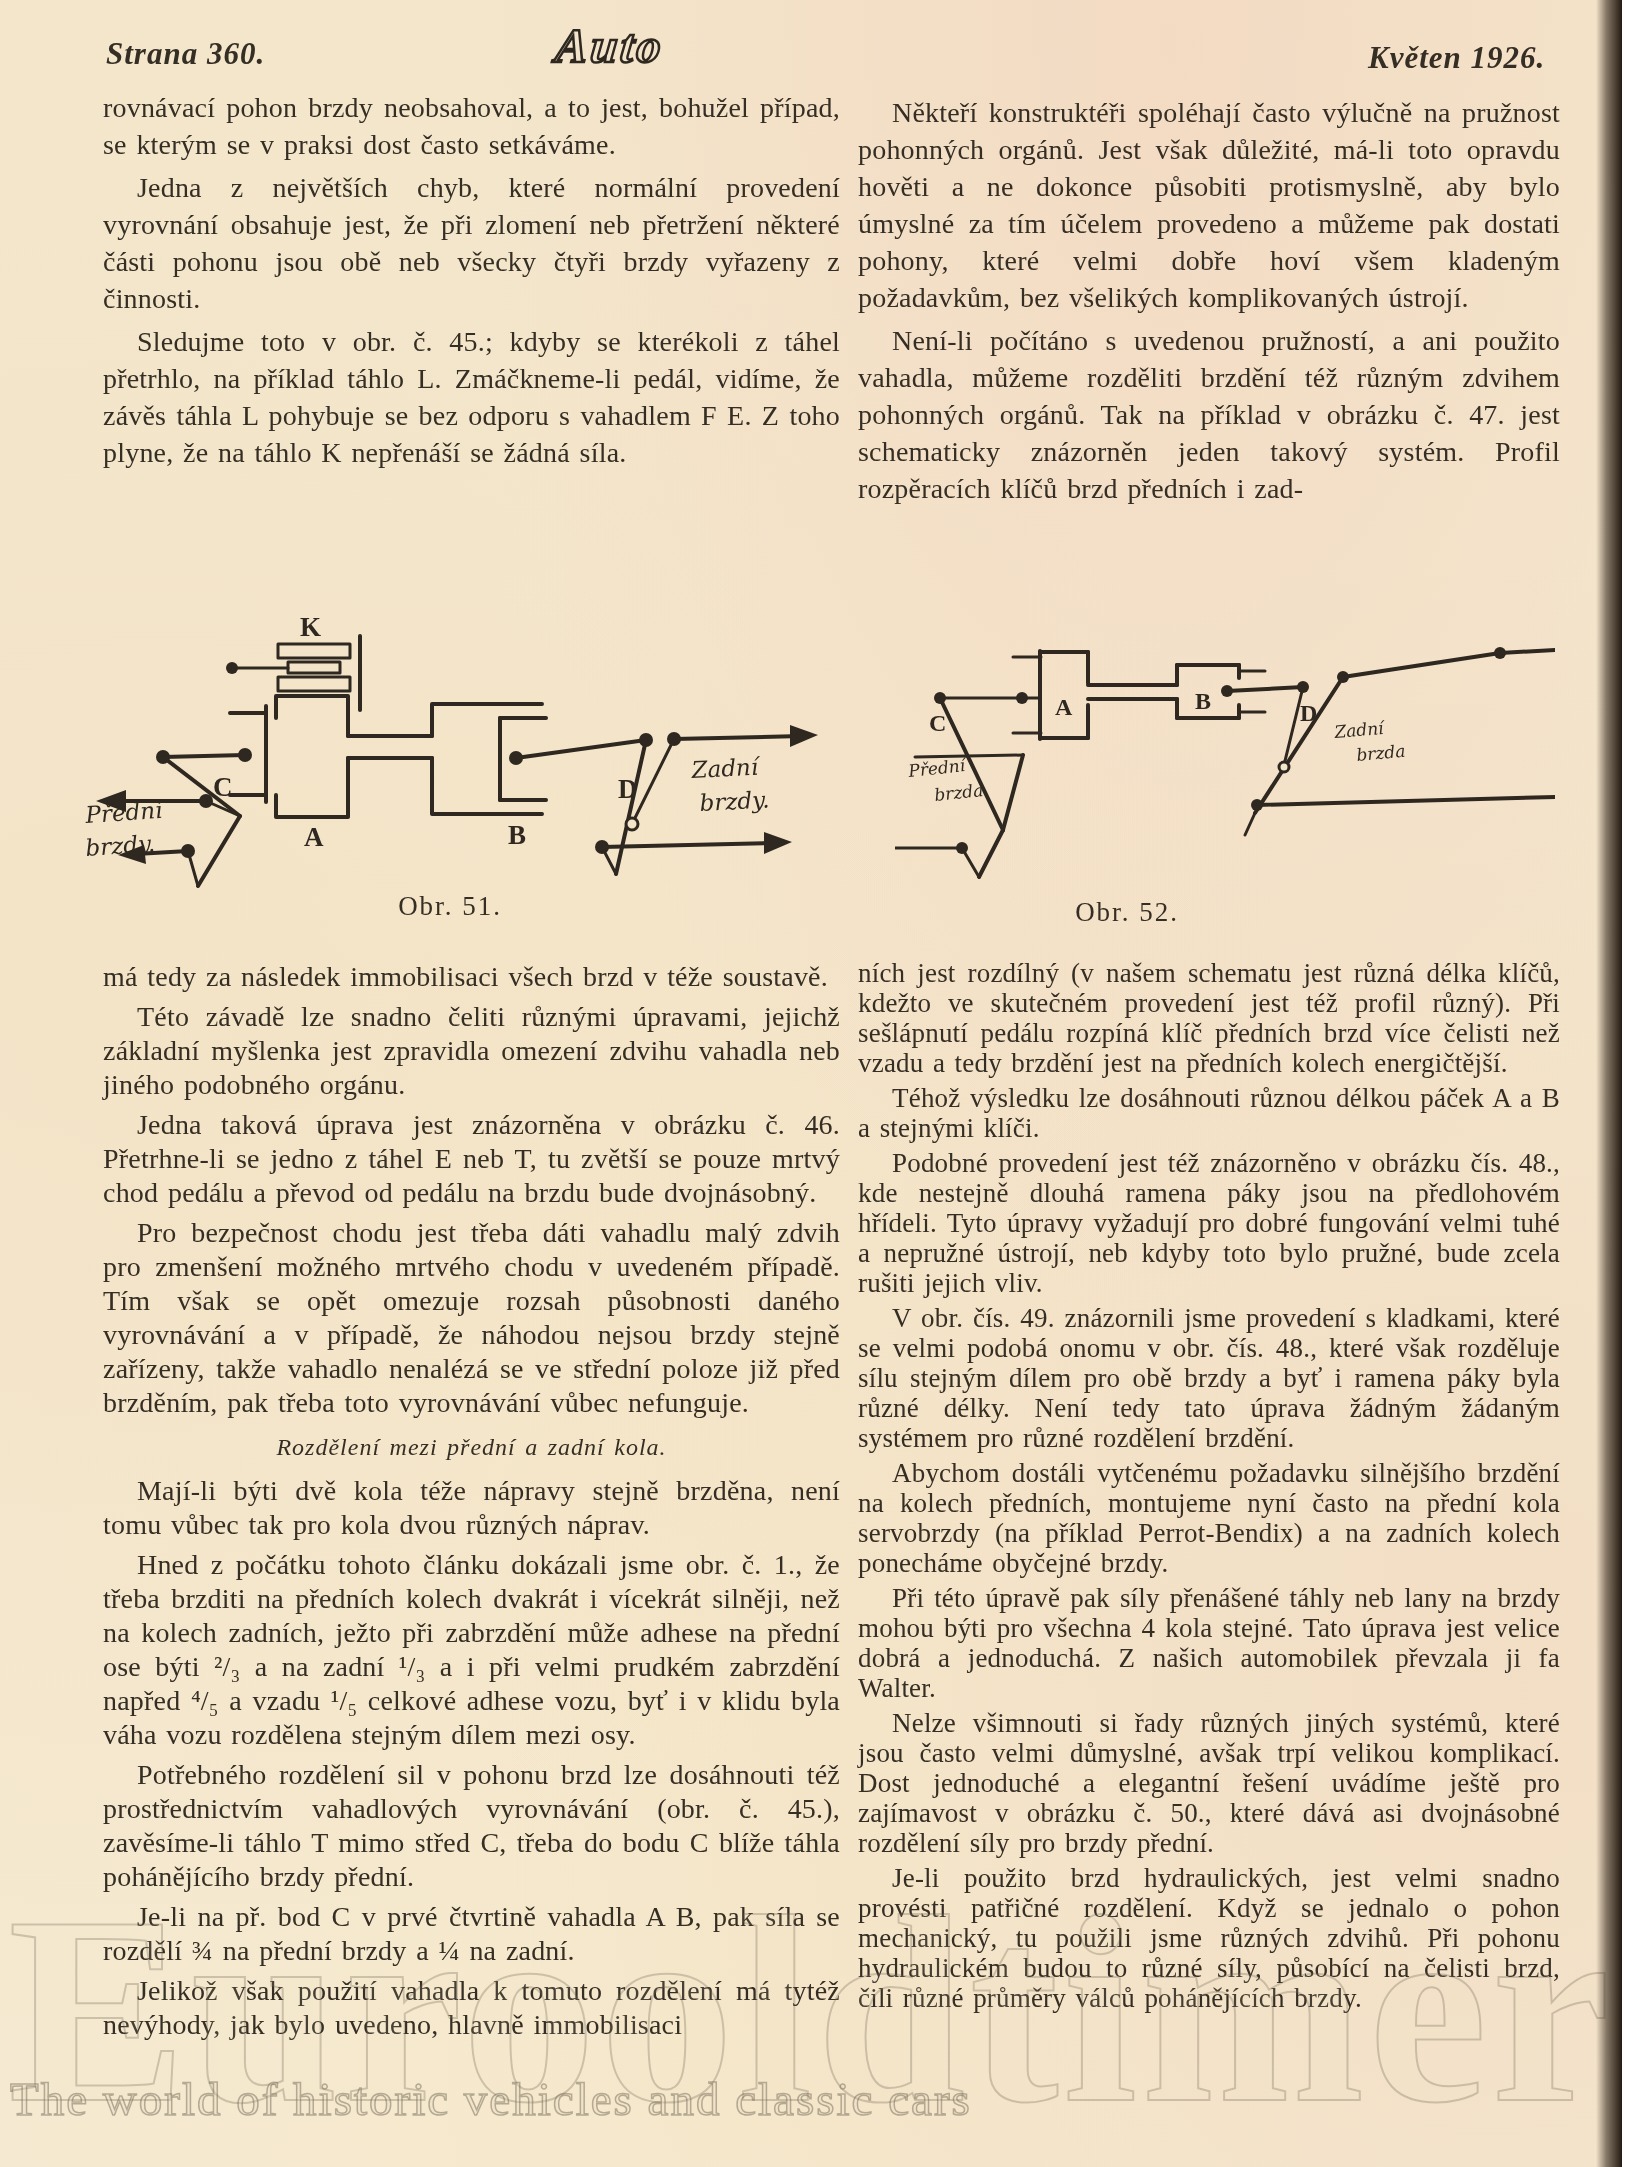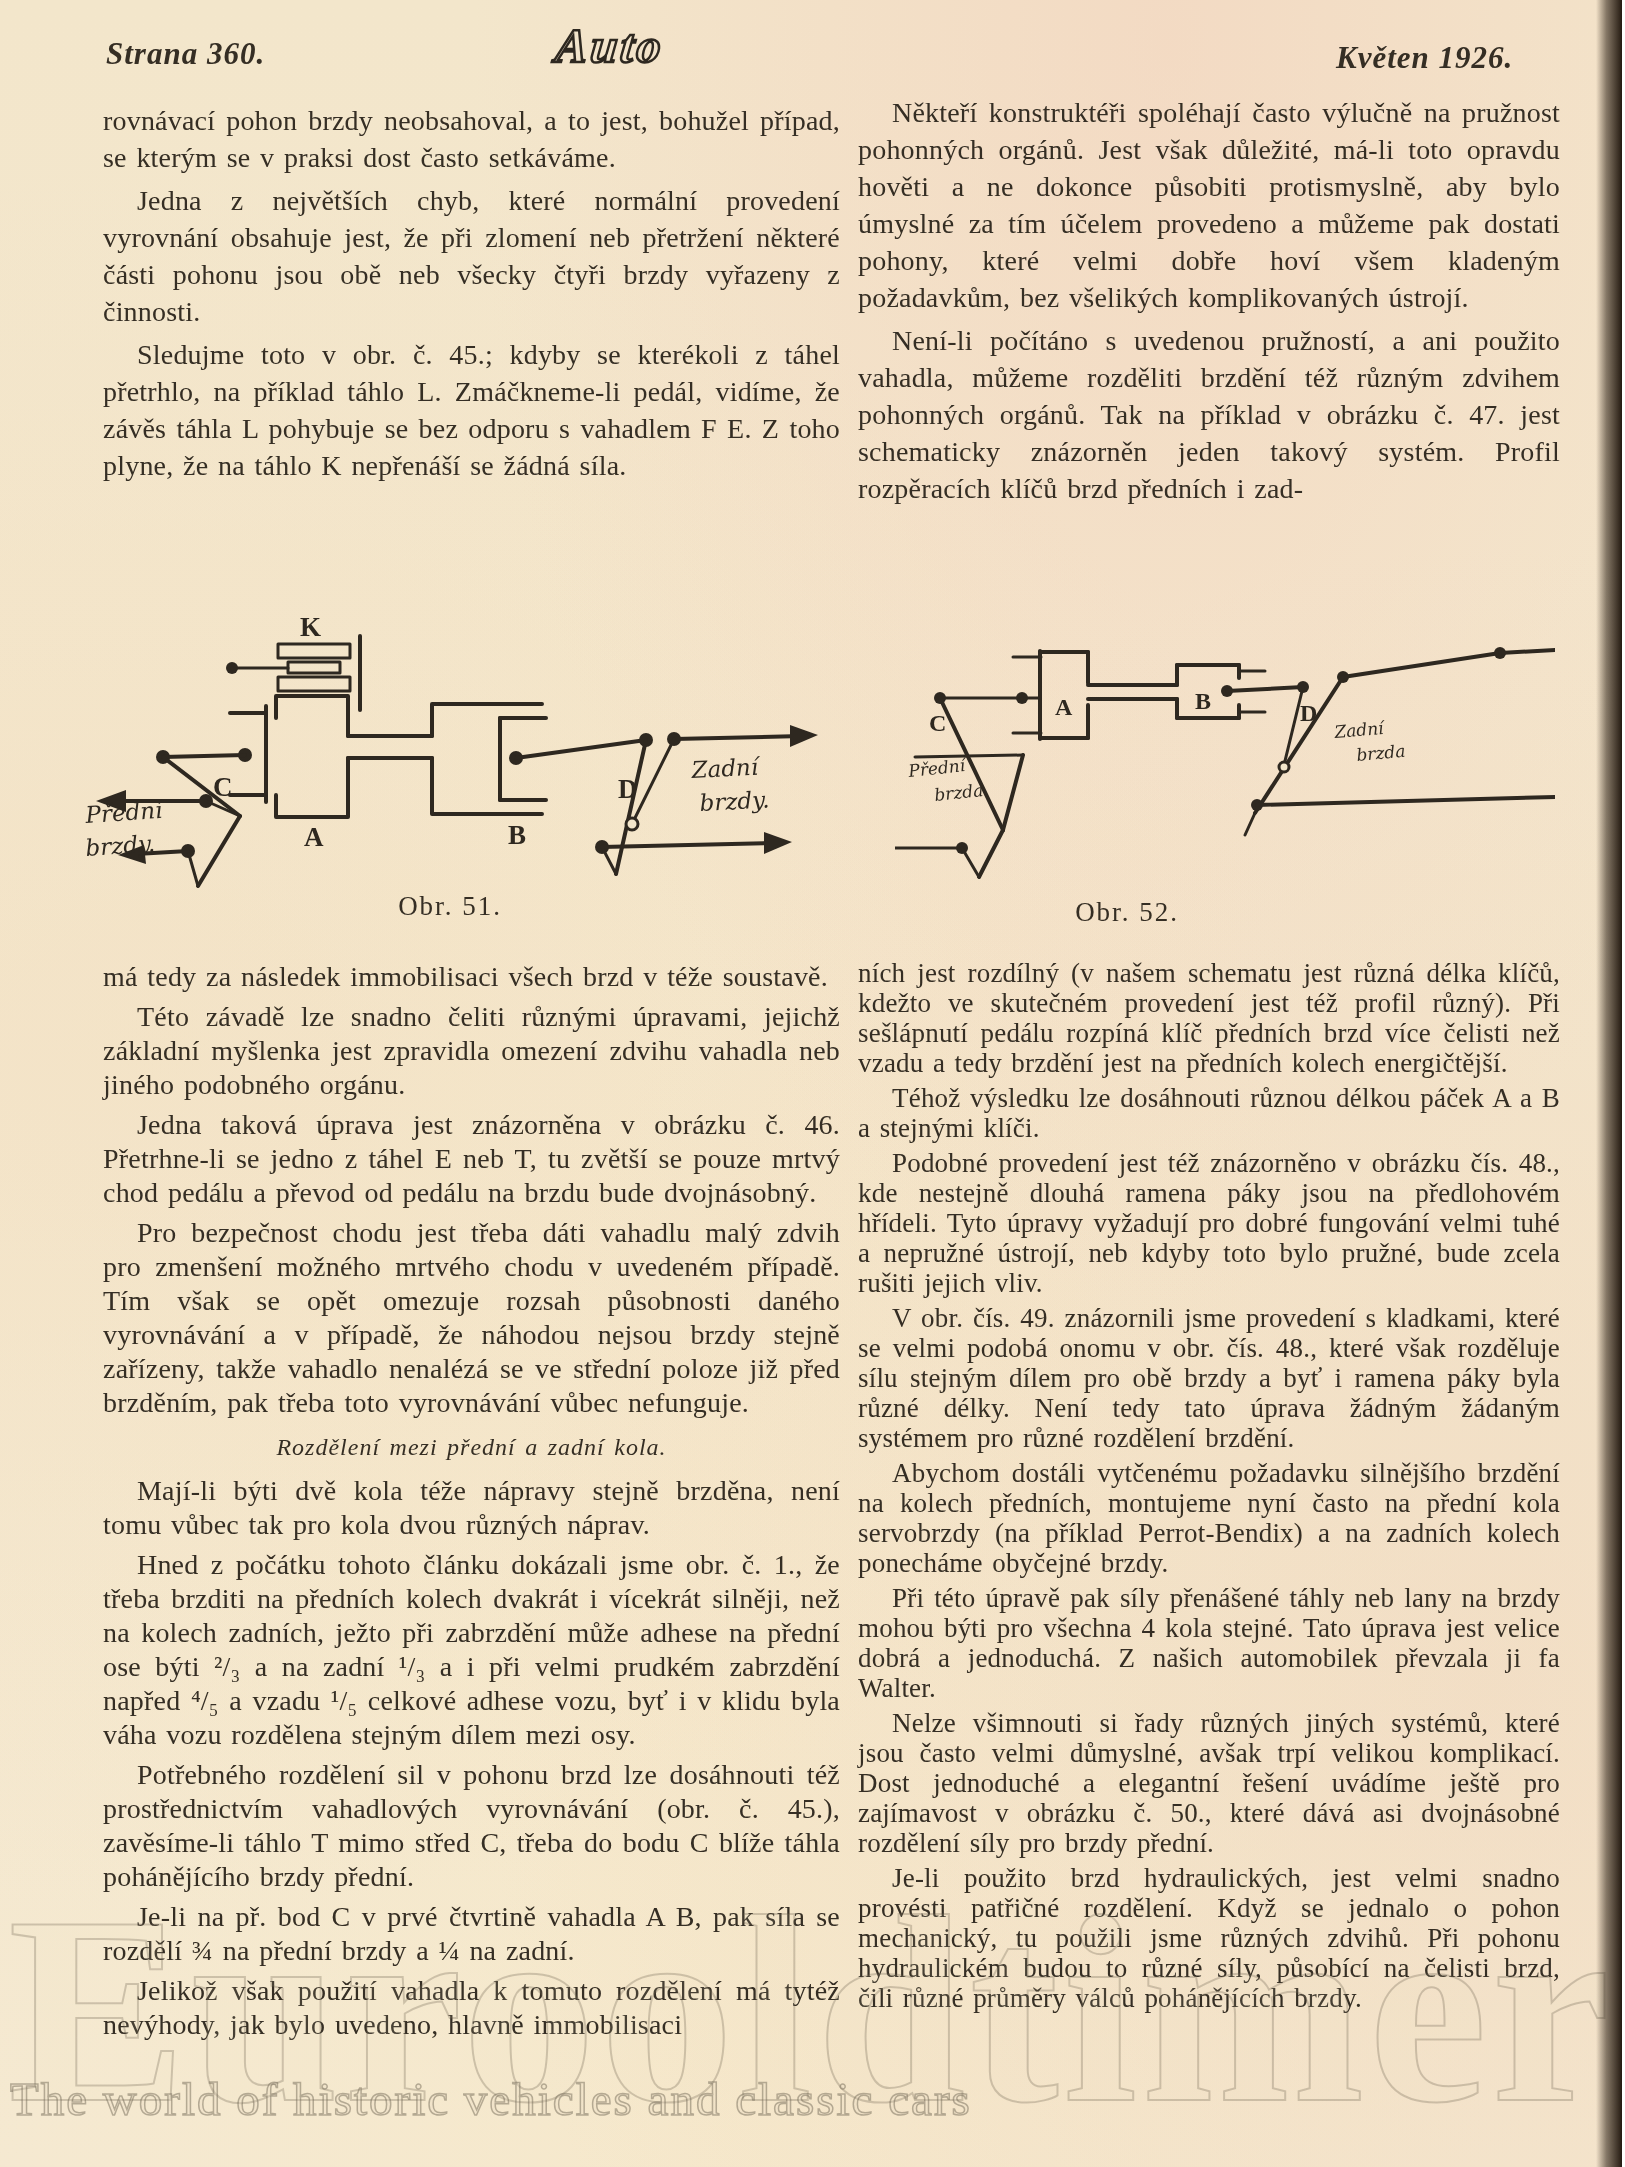--- a/index.html
+++ b/index.html
@@ -16,38 +16,38 @@
     font-family:"Liberation Serif","DejaVu Serif",serif;
     color:#352e24;
     padding-left:48px;
   }
   .scan-edge{
     position:absolute;top:0;right:0;width:26px;height:100%;
     background:linear-gradient(to right, rgba(43,32,21,0), rgba(43,32,21,0.55) 40%, #241a11);
   }
   .hdr{position:absolute;font-weight:bold;font-style:italic;font-size:31px;letter-spacing:1px;}
   #hdr-left{left:106px;top:36px;}
-  #hdr-right{left:1336px;top:40px;text-align:right;}
+  #hdr-right{left:1368px;top:40px;text-align:right;}
   #logo{
     position:absolute;left:556px;top:18px;
     font-size:48px;font-weight:bold;font-style:italic;letter-spacing:3px;
     color:rgba(245,235,215,0.15);
     -webkit-text-stroke:2.5px #2e2820;
     transform:skewX(-6deg);
   }
   .col{
     position:absolute;
     text-align:justify;
     font-size:28px;
     letter-spacing:0.2px;
     word-spacing:2.5px;
   }
   .col p{margin:0 0 6px 0;text-indent:34px;}
   .col p.cont{text-indent:0;}
-  #col-lt{left:103px;top:102px;width:737px;line-height:37px;}
+  #col-lt{left:103px;top:89px;width:737px;line-height:37px;}
   #col-rt{left:858px;top:94px;width:702px;line-height:37px;}
   #col-lb{left:103px;top:960px;width:737px;line-height:34px;}
   #col-rb{left:858px;top:958px;width:702px;line-height:30px;font-size:27px;}
   #col-rb p{margin-bottom:5px;}
   .section-heading{
     text-align:center;font-style:italic;font-size:24px;
     margin:10px 0 10px 0 !important;text-indent:0 !important;
     letter-spacing:1px;
   }
   .fig{position:absolute;}

